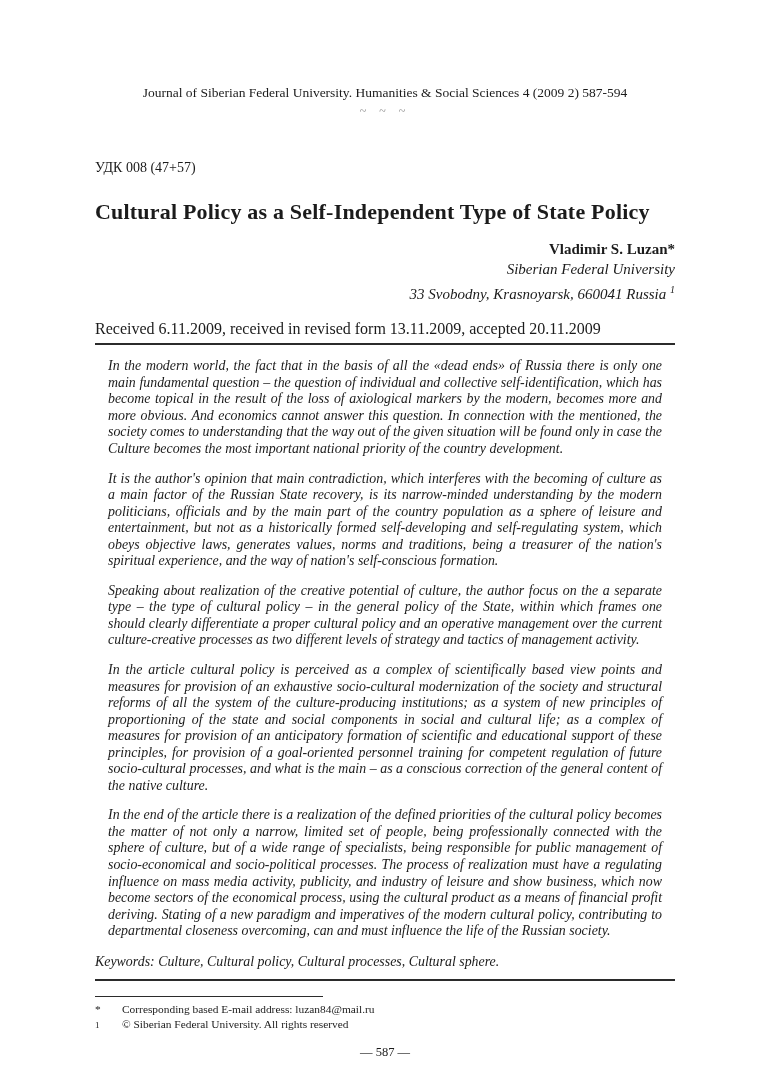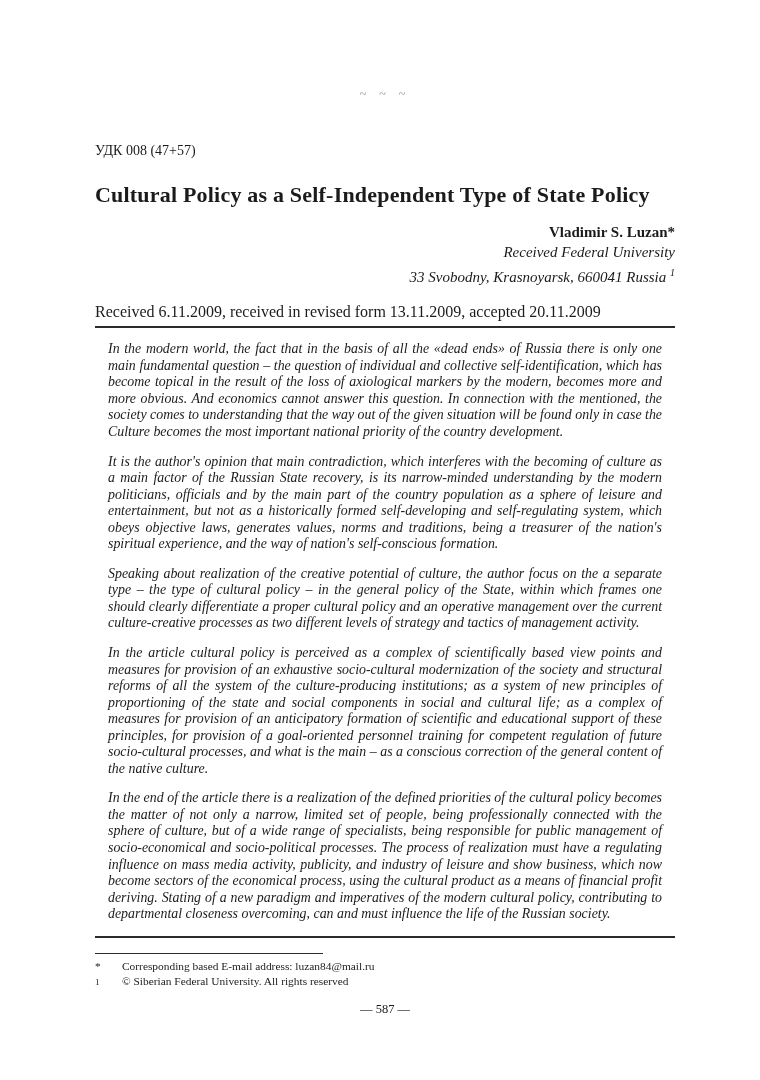--- a/index.html
+++ b/index.html
@@ -108,45 +108,47 @@
     margin-top: 11px;
     font-size: 12.5px;
     line-height: 16px;
   }
 </style>
 </head>
 <body>
 
 <div class="page">
 
+  <div class="journal-line">Journal of Siberian Federal University. Humanities &amp; Social Sciences 4 (2009 2) 587-594</div>
 
   <div class="ornament">~ ~ ~</div>
 
   <div class="udc">УДК 008 (47+57)</div>
 
   <h1 class="paper-title">Cultural Policy as a Self-Independent Type of State Policy</h1>
 
   <div class="author-block">
     <div class="author-name"><span>Vladimir S. Luzan</span><span>*</span></div>
-    <div class="affiliation">Received Federal University</div>
+    <div class="affiliation">Siberian Federal University</div>
     <div class="address"><span>33 Svobodny, Krasnoyarsk, 660041 Russia</span> <sup>1</sup></div>
   </div>
 
   <div class="received">Received 6.11.2009, received in revised form 13.11.2009, accepted 20.11.2009</div>
 
   <hr class="rule rule-top">
 
   <div class="abstract">
     <p>In the modern world, the fact that in the basis of all the «dead ends» of Russia there is only one main fundamental question – the question of individual and collective self-identification, which has become topical in the result of the loss of axiological markers by the modern, becomes more and more obvious. And economics cannot answer this question. In connection with the mentioned, the society comes to understanding that the way out of the given situation will be found only in case the Culture becomes the most important national priority of the country development.</p>
     <p>It is the author's opinion that main contradiction, which interferes with the becoming of culture as a main factor of the Russian State recovery, is its narrow-minded understanding by the modern politicians, officials and by the main part of the country population as a sphere of leisure and entertainment, but not as a historically formed self-developing and self-regulating system, which obeys objective laws, generates values, norms and traditions, being a treasurer of the nation's spiritual experience, and the way of nation's self-conscious formation.</p>
     <p>Speaking about realization of the creative potential of culture, the author focus on the a separate type – the type of cultural policy – in the general policy of the State, within which frames one should clearly differentiate a proper cultural policy and an operative management over the current culture-creative processes as two different levels of strategy and tactics of management activity.</p>
     <p>In the article cultural policy is perceived as a complex of scientifically based view points and measures for provision of an exhaustive socio-cultural modernization of the society and structural reforms of all the system of the culture-producing institutions; as a system of new principles of proportioning of the state and social components in social and cultural life; as a complex of measures for provision of an anticipatory formation of scientific and educational support of these principles, for provision of a goal-oriented personnel training for competent regulation of future socio-cultural processes, and what is the main – as a conscious correction of the general content of the native culture.</p>
     <p>In the end of the article there is a realization of the defined priorities of the cultural policy becomes the matter of not only a narrow, limited set of people, being professionally connected with the sphere of culture, but of a wide range of specialists, being responsible for public management of socio-economical and socio-political processes. The process of realization must have a regulating influence on mass media activity, publicity, and industry of leisure and show business, which now become sectors of the economical process, using the cultural product as a means of financial profit deriving. Stating of a new paradigm and imperatives of the modern cultural policy, contributing to departmental closeness overcoming, can and must influence the life of the Russian society.</p>
   </div>
 
+  <div class="keywords">Keywords: Culture, Cultural policy, Cultural processes, Cultural sphere.</div>
 
   <hr class="rule rule-bottom">
 
   <hr class="footnote-rule">
 
   <div class="footnotes">
     <div class="fn-row">
       <span class="fn-marker">*</span>
       <span class="fn-text">Corresponding based E-mail address: luzan84@mail.ru</span>
     </div>

